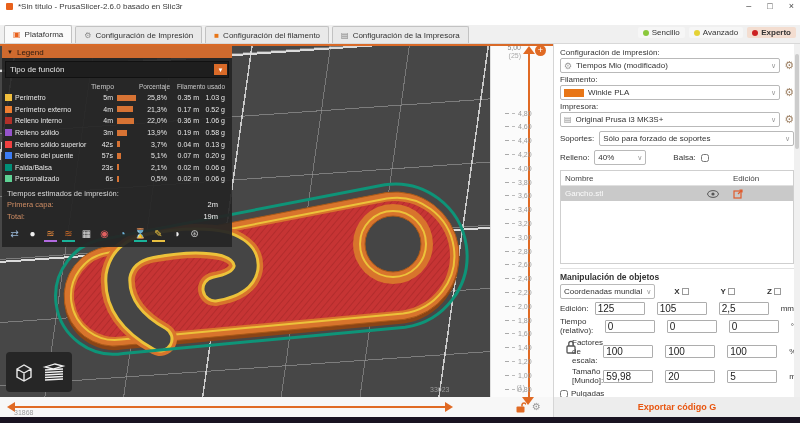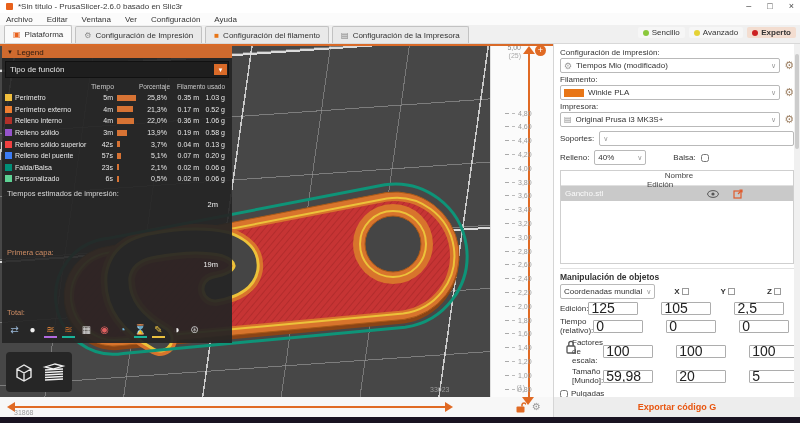--- a/index.html
+++ b/index.html
@@ -42,21 +42,21 @@
   #legend-colhdr{display:grid;grid-template-columns:10px 76px 22px 26px 28px 32px 26px;color:#c9c9c9;font-size:7px;height:12px;align-items:center;padding:0 3px;}
   #legend-colhdr .h{text-align:right;}
   .lrow{display:grid;grid-template-columns:10px 76px 22px 26px 28px 32px 26px;align-items:center;height:11.6px;padding:0 3px;font-size:7px;}
   .lsw{width:7px;height:7px;display:inline-block;}
   .lname{color:#e8e8e8;white-space:nowrap;overflow:hidden;}
   .ltime,.lpct,.lm,.lg{text-align:right;color:#e8e8e8;}
   .lbar{display:flex;justify-content:flex-start;padding-left:4px;}
   .lbar i{display:block;height:6px;background:#d77334;}
   #legend-est-title{font-size:7.5px;color:#d8d8d8;padding:4px 5px 1px 5px;}
   .lest{display:flex;justify-content:space-between;padding:1.5px 14px 1.5px 5px;font-size:7.5px;}
-  .lestl{color:#cf8d64;margin-top:48px;}
+  .lestl{color:#cf8d64;}
   .lestv{color:#f0f0f0;}
   #legend-toggles{display:flex;align-items:center;gap:5px;padding:4px 4px 5px 6px;}
   .ltoggle{width:13px;height:13px;display:flex;align-items:center;justify-content:center;font-size:10px;border-bottom:2px solid transparent;}
   
   #viewtoggle{position:absolute;left:6px;top:308px;width:60px;height:40px;background:#262626;border-radius:4px;display:flex;align-items:center;justify-content:space-around;z-index:4;padding:0 3px;}
   
   #vstrip{position:absolute;left:490px;top:44px;width:63px;height:353px;background:#fbfbfb;border-left:1px solid #e0e0e0;}
   #vs-line{position:absolute;left:37px;top:8px;width:2px;height:346px;background:#e06a24;}
   #vs-arrow-up{position:absolute;left:32px;top:2px;width:0;height:0;border-left:6px solid transparent;border-right:6px solid transparent;border-bottom:8px solid #e06a24;}
   #vs-plus{position:absolute;left:44px;top:1px;width:11px;height:11px;border-radius:50%;background:#e06a24;color:#fff;display:flex;align-items:center;justify-content:center;font-size:9px;line-height:1;}
@@ -72,34 +72,34 @@
   .combo{height:13px;border:1px solid #b9b9b9;border-radius:2px;background:#fff;display:flex;align-items:center;padding:0 3px;gap:4px;}
   .combo .ctext{flex:1;white-space:nowrap;overflow:hidden;}
   .combo .carrow{color:#999;font-size:7px;}
   .combo-row{display:flex;align-items:center;gap:4px;}
   .gearbtn{color:#a08468;font-size:11px;line-height:1;}
   .cicon-gear{color:#9a9a9a;font-size:9px;}
   .cicon-swatch{width:20px;height:8px;background:#e87617;display:inline-block;}
   .inline-row{display:flex;align-items:center;gap:5px;margin-top:4px;}
   
   #objlist{margin-top:5px;border:1px solid #cfcfcf;height:92px;background:#fff;}
-  #objhdr{display:flex;height:14px;align-items:center;border-bottom:1px solid #e0e0e0;color:#444;flex-direction:column;}
+  #objhdr{display:flex;height:14px;align-items:center;border-bottom:1px solid #e0e0e0;color:#444;}
   #objhdr .c1{flex:1;padding-left:4px;} #objhdr .c2{width:60px;}
   .objrow{display:flex;height:15px;align-items:center;background:#c9c9c9;color:#fafafa;}
   .objrow .c1{flex:1;padding-left:4px;} .objrow .ceye{width:40px;display:flex;justify-content:center;} .objrow .c2{width:60px;display:flex;}
   
   #manip-title,#info-title{font-weight:bold;font-size:8.5px;border-top:1px solid #e2e2e2;padding-top:3px;margin-top:4px;}
   #coordrow{display:flex;align-items:center;gap:6px;margin-top:2px;}
   #coordcombo{width:104px;}
   .axhdr{display:flex;align-items:center;gap:2px;font-weight:bold;width:48px;justify-content:center;}
   .axsq{width:5px;height:5px;border:1px solid #9a9a9a;display:inline-block;}
   .mrow{display:flex;align-items:center;margin-top:2.5px;}
   .mlabel{width:104px;font-size:8px;}
   .mlabel.indent{padding-left:12px;box-sizing:border-box;}
-  .mrow input{width:44px;height:11px;border:1px solid #adadad;border-radius:1px;font-size:14px;padding:0 2px;margin-right:23px;font-family:inherit;color:#222;}
+  .mrow input{width:44px;height:11px;border:1px solid #adadad;border-radius:1px;font-size:10px;padding:0 2px;margin-right:12px;font-family:inherit;color:#222;}
   .munit{font-size:8px;color:#333;}
   #scalelock{position:absolute;left:6px;margin-top:-1px;}
   .chkrow{display:flex;align-items:center;gap:3px;margin-top:4px;}
   input[type=checkbox]{width:8px;height:8px;margin:0;}
   
   .inforow{display:flex;margin-top:3px;font-size:8px;}
   .inforow .il{width:44px;color:#333;}
   .inforow .iv{margin-right:14px;}
   
   #bottomstrip{position:absolute;left:0;top:397px;width:553px;height:20px;background:#f7f7f7;}
@@ -126,28 +126,20 @@
   <div id="titlebar">
     <div id="app-icon"></div>
     <span id="title-text">*Sin título - PrusaSlicer-2.6.0 basado en Slic3r</span>
     <div id="win-controls">
       <span>–</span>
       <span>□</span>
       <span>×</span>
     </div>
   </div>
 
-  <div id="menubar">
-      <span class="menu-item">Archivo</span>
-      <span class="menu-item">Editar</span>
-      <span class="menu-item">Ventana</span>
-      <span class="menu-item">Ver</span>
-      <span class="menu-item">Configuración</span>
-      <span class="menu-item">Ayuda</span>
-    </div>
 
   <div id="tabbar">
     <div class="tab selected">
       <span class="ticon" style="color:#e8611c">▣</span>
       <span>Plataforma</span>
     </div>
     <div class="tab">
       <span class="ticon" style="color:#8a8a8a">⚙</span>
       <span>Configuración de Impresión</span>
     </div>
@@ -511,20 +503,21 @@
         <span style="color:#888;font-size:8px;">▤</span>
         <span class="ctext">Original Prusa i3 MK3S+</span>
         <span class="carrow">∨</span>
       </div>
       <span class="gearbtn">⚙</span>
     </div>
 
     <div class="inline-row">
       <span>Soportes:</span>
       <div class="combo" style="flex:1">
+        <span class="ctext">Sólo para forzado de soportes</span>
         <span class="carrow">∨</span>
       </div>
     </div>
 
     <div class="inline-row">
       <span>Relleno:</span>
       <div class="combo" style="width:44px">
         <span class="ctext">40%</span>
         <span class="carrow">∨</span>
       </div>

